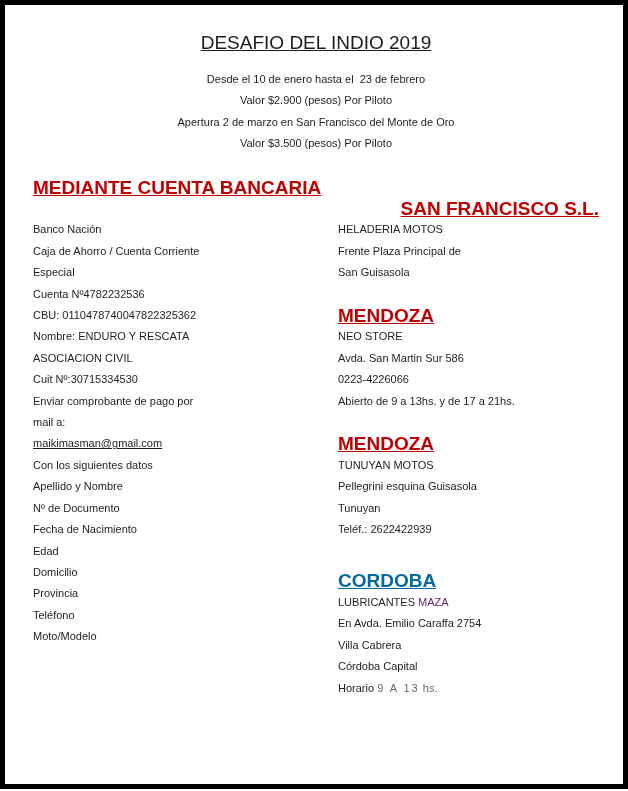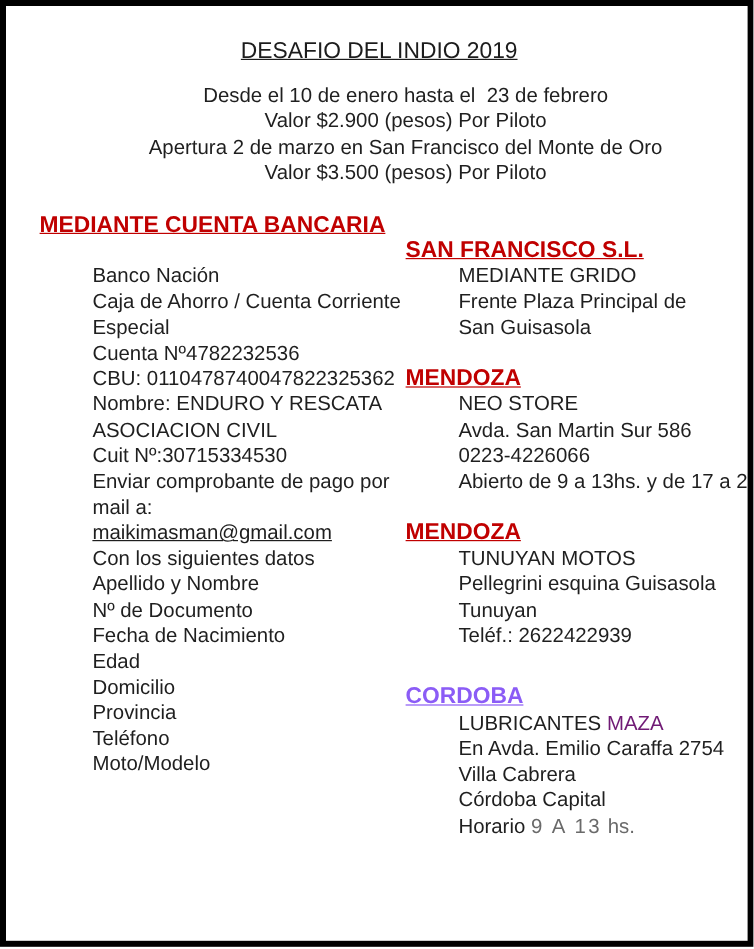--- a/index.html
+++ b/index.html
@@ -21,24 +21,23 @@
     font-size: 19px;
     font-weight: normal;
     line-height: 24px;
     text-decoration: underline;
     color: #1c1c1c;
     white-space: pre;
   }
   .intro { margin-top: 14px; }
   .intro .line { text-align: center; }
   .line {
-    font-size: 17px;
+    font-size: 11px;
     line-height: 21.4px;
     white-space: pre;
-    margin-left: 44px;
   }
   .columns {
     display: flex;
     margin-top: 22px;
     align-items: flex-start;
   }
   .col-left { width: 305px; flex: 0 0 305px; }
   .col-right { flex: 1 1 auto; padding-top: 21.4px; }
   .section + .section { margin-top: 21.4px; }
   .section-heading {
@@ -84,41 +83,41 @@
           <p class="line"><span>Fecha de Nacimiento</span></p>
           <p class="line"><span>Edad</span></p>
           <p class="line"><span>Domicilio</span></p>
           <p class="line"><span>Provincia</span></p>
           <p class="line"><span>Teléfono</span></p>
           <p class="line"><span>Moto/Modelo</span></p>
         </section>
       </div>
     <div class="col col-right" id="col-right">
         <section class="section">
-          <h2 class="section-heading" style="color: rgb(192, 0, 0);">SAN FRANCISCO S.L.</h2>
-          <p class="line"><span>MEDIANTE GRIDO</span></p>
+          <h2 class="section-heading" style="color: rgb(192, 0, 0); text-align: right;">SAN FRANCISCO S.L.</h2>
+          <p class="line"><span>HELADERIA MOTOS</span></p>
           <p class="line"><span>Frente Plaza Principal de</span></p>
           <p class="line"><span>San Guisasola</span></p>
         </section>
         <section class="section">
           <h2 class="section-heading" style="color: rgb(192, 0, 0);">MENDOZA</h2>
           <p class="line"><span>NEO STORE</span></p>
           <p class="line"><span>Avda. San Martin Sur 586</span></p>
           <p class="line"><span>0223-4226066</span></p>
           <p class="line"><span>Abierto de 9 a 13hs. y de 17 a 21hs.</span></p>
         </section>
         <section class="section">
           <h2 class="section-heading" style="color: rgb(192, 0, 0);">MENDOZA</h2>
           <p class="line"><span>TUNUYAN MOTOS</span></p>
           <p class="line"><span>Pellegrini esquina Guisasola</span></p>
           <p class="line"><span>Tunuyan</span></p>
           <p class="line"><span>Teléf.: 2622422939</span></p>
         </section>
         <section class="section">
-          <h2 class="section-heading" style="color: #8b5cf6; margin-top: 30px;">CORDOBA</h2>
+          <h2 class="section-heading" style="color: #0369a1; margin-top: 30px;">CORDOBA</h2>
           <p class="line"><span>LUBRICANTES </span><span style="color: #701a75;">MAZA</span></p>
           <p class="line"><span>En Avda. Emilio Caraffa 2754</span></p>
           <p class="line"><span>Villa Cabrera</span></p>
           <p class="line"><span>Córdoba Capital</span></p>
           <p class="line"><span>Horario </span><span style="color: rgb(106, 106, 106); letter-spacing: 2px;">9 A 13</span><span style="color: rgb(106, 106, 106);"> hs.</span></p>
         </section>
       </div>
   </div>
 </div>
 

